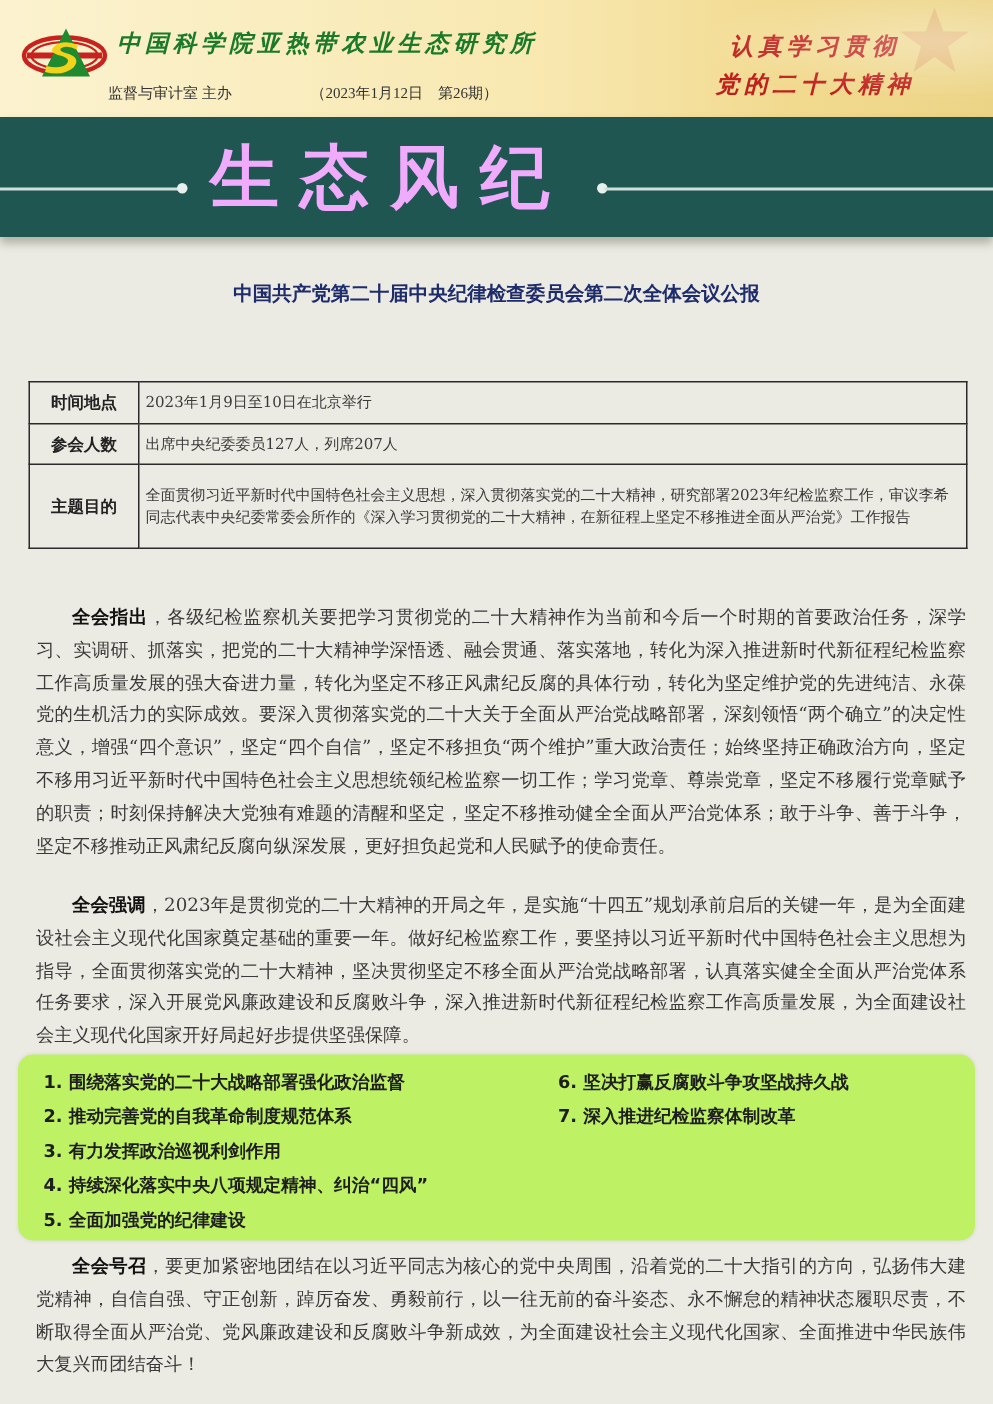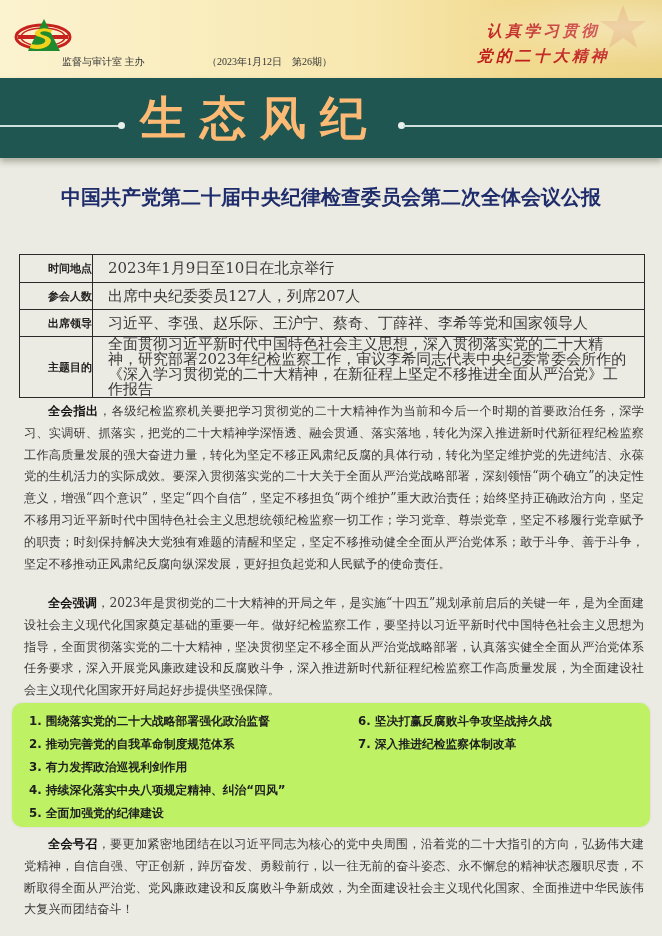--- a/index.html
+++ b/index.html
@@ -30,21 +30,21 @@
       position: absolute; left: 78px; top: 19px;
       font-family: "DejaVu Serif", serif; font-weight: bold; font-size: 15.5px;
       color: #1a7a2a; letter-spacing: 3.2px; font-style: italic;
     }
     .inst-en {
       position: absolute; left: 78px; top: 39px;
       font-family: "Liberation Serif", serif; font-weight: bold; font-size: 9.2px;
       color: #1a7a2a;
     }
     .sponsor {
-      position: absolute; left: 62px; top: 55px;
+      position: absolute; left: 72px; top: 55px;
       font-family: "Liberation Serif", serif; font-size: 10px; color: #333;
     }
     .issue {
       position: absolute; left: 207px; top: 55px;
       font-family: "Liberation Serif", serif; font-size: 10px; color: #333;
     }
     .slogan {
       position: absolute; right: 52px; top: 18px; text-align: center;
       font-family: "DejaVu Serif", serif; font-weight: bold; font-style: italic;
       font-size: 15.5px; color: #c0201c; letter-spacing: 3.5px; line-height: 25px;
@@ -62,41 +62,41 @@
     }
     .banner-dot-l {
       position: absolute; left: 118px; top: 44px; width: 7px; height: 7px; border-radius: 50%; background: #e8f0ee;
     }
     .banner-dot-r {
       position: absolute; left: 398px; top: 44px; width: 7px; height: 7px; border-radius: 50%; background: #e8f0ee;
     }
     .banner-title {
       position: absolute; left: 140px; top: 12px; width: 240px; text-align: left;
       font-family: "DejaVu Sans", sans-serif; font-weight: bold; font-size: 46px;
-      color: #fdba74; letter-spacing: 14px; line-height: 56px;
+      color: #f0abfc; letter-spacing: 14px; line-height: 56px;
     }
     .headline {
       position: absolute; left: 0; top: 183px; width: 662px; text-align: center;
-      font-family: "DejaVu Sans", sans-serif; font-weight: bold; font-size: 20px;
+      font-family: "DejaVu Sans", sans-serif; font-weight: bold; font-size: 13px;
       color: #1e2c6b; line-height: 28px;
     }
     table.info {
       position: absolute; left: 19px; top: 254px; width: 626px;
       border-collapse: collapse; font-size: 10.6px;
     }
     table.info td {
       border: 1px solid #2a2a2a; vertical-align: middle;
     }
     table.info td.k {
-      width: 73px; text-align: right; font-family: "DejaVu Sans", sans-serif; font-weight: bold;
+      width: 73px; text-align: center; font-family: "DejaVu Sans", sans-serif; font-weight: bold;
       font-size: 11px; color: #222;
     }
     table.info td.v {
-      padding: 0 15px; color: #3a3a3a; line-height: 15px; font-family: "DejaVu Serif", serif;
-      font-size: 15px;
+      padding: 0 4px; color: #3a3a3a; line-height: 15px; font-family: "DejaVu Serif", serif;
+      font-size: 10px;
     }
     .r1 td { height: 28px; }
     .r2 td { height: 27px; }
     .r3 td { height: 27px; }
     .r4 td { height: 56px; }
     .para {
       position: absolute; left: 24px; width: 620px;
       font-size: 12.2px; line-height: 21.8px; color: #3a3a3a; text-align: justify;
       text-indent: 24px; font-family: "DejaVu Serif", serif;
     }
@@ -109,39 +109,40 @@
     .tasks {
       position: absolute; left: 12px; top: 703px; width: 638px; height: 124px;
       background: #bef264; border-radius: 10px;
       box-shadow: 0 0 3px rgba(0,0,0,0.08);
     }
     .tasks .col {
       position: absolute; top: 7px;
       font-family: "DejaVu Sans", sans-serif; font-weight: bold; font-size: 11.8px; color: #1e1e1e;
     }
     .tasks .col-l { left: 17px; width: 320px; }
-    .tasks .col-r { left: 346px; width: 280px; }
+    .tasks .col-r { left: 360px; width: 280px; }
     .tasks .item { line-height: 23px; }
     .tasks .col-r .item { line-height: 23px; }
     .tasks .item.wrap { line-height: 20px; padding-top: 2px; padding-left: 16px; text-indent: -16px; }
   </style>
 </head>
 <body>
 
 <div class="header">
   <svg class="star" viewBox="0 0 50 50">
     <polygon points="25,3 31,19 48,19 34,29 39,46 25,36 11,46 16,29 2,19 19,19" fill="#d98c5a"></polygon>
   </svg>
   <svg class="logo" viewBox="0 0 58 34">
     <ellipse cx="29" cy="19" rx="27" ry="12" fill="none" stroke="#c8221e" stroke-width="3"></ellipse>
     <ellipse cx="29" cy="19" rx="22" ry="9" fill="none" stroke="#c8221e" stroke-width="1.5"></ellipse>
     <rect x="4" y="17" width="50" height="4" fill="#c8221e"></rect>
     <polygon points="30,1 46,33 14,33" fill="#1f8a2e"></polygon>
     <path d="M38 12 Q28 8 22 13 Q18 17 26 19 Q34 21 30 25 Q26 28 17 26 L16 30 Q28 33 35 27 Q40 21 32 18 Q24 16 27 14 Q31 12 37 15 Z" fill="#f2d21a"></path>
   </svg>
+  <div class="inst-cn">中国科学院亚热带农业生态研究所</div>
   <div class="sponsor">监督与审计室 主办</div>
   <div class="issue">（2023年1月12日　第26期）</div>
   <div class="slogan">
     <div>认真学习贯彻</div>
     <div>党的二十大精神</div>
   </div>
 </div>
 
 <div class="banner">
   <div class="banner-line-l"></div>
@@ -158,24 +159,20 @@
 <table class="info">
   <tbody>
       <tr class="r1">
     <td class="k">时间地点</td>
     <td class="v">2023年1月9日至10日在北京举行</td>
   </tr>
   <tr class="r2">
     <td class="k">参会人数</td>
     <td class="v">出席中央纪委委员127人，列席207人</td>
   </tr>
-  <tr class="r3">
-    <td class="k">出席领导</td>
-    <td class="v">习近平、李强、赵乐际、王沪宁、蔡奇、丁薛祥、李希等党和国家领导人</td>
-  </tr>
   <tr class="r4">
     <td class="k">主题目的</td>
     <td class="v">全面贯彻习近平新时代中国特色社会主义思想，深入贯彻落实党的二十大精神，研究部署2023年纪检监察工作，审议李希同志代表中央纪委常委会所作的《深入学习贯彻党的二十大精神，在新征程上坚定不移推进全面从严治党》工作报告</td>
   </tr>
 </tbody>
   </table>
 
 <div class="para p1"><b>全会指出</b><span>，各级纪检监察机关要把学习贯彻党的二十大精神作为当前和今后一个时期的首要政治任务，深学习、实调研、抓落实，把党的二十大精神学深悟透、融会贯通、落实落地，转化为深入推进新时代新征程纪检监察工作高质量发展的强大奋进力量，转化为坚定不移正风肃纪反腐的具体行动，转化为坚定维护党的先进纯洁、永葆党的生机活力的实际成效。要深入贯彻落实党的二十大关于全面从严治党战略部署，深刻领悟“两个确立”的决定性意义，增强“四个意识”，坚定“四个自信”，坚定不移担负“两个维护”重大政治责任；始终坚持正确政治方向，坚定不移用习近平新时代中国特色社会主义思想统领纪检监察一切工作；学习党章、尊崇党章，坚定不移履行党章赋予的职责；时刻保持解决大党独有难题的清醒和坚定，坚定不移推动健全全面从严治党体系；敢于斗争、善于斗争，坚定不移推动正风肃纪反腐向纵深发展，更好担负起党和人民赋予的使命责任。</span></div>
 
 <div class="para p2"><b>全会强调</b><span>，2023年是贯彻党的二十大精神的开局之年，是实施“十四五”规划承前启后的关键一年，是为全面建设社会主义现代化国家奠定基础的重要一年。做好纪检监察工作，要坚持以习近平新时代中国特色社会主义思想为指导，全面贯彻落实党的二十大精神，坚决贯彻坚定不移全面从严治党战略部署，认真落实健全全面从严治党体系任务要求，深入开展党风廉政建设和反腐败斗争，深入推进新时代新征程纪检监察工作高质量发展，为全面建设社会主义现代化国家开好局起好步提供坚强保障。</span></div>

